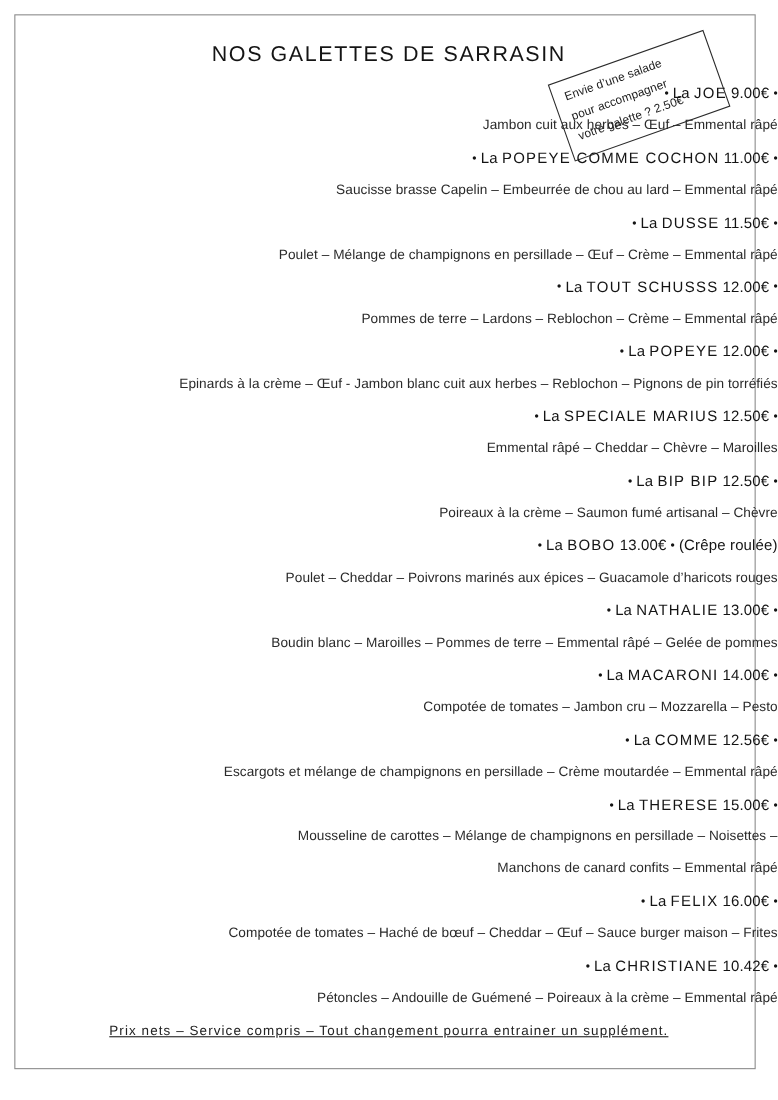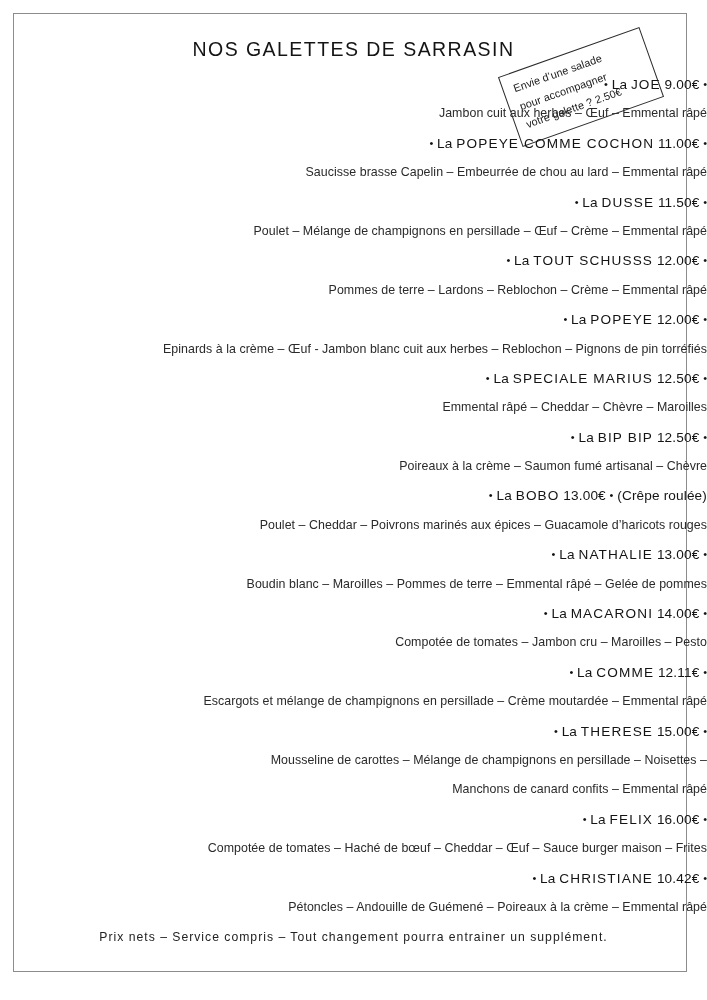--- a/index.html
+++ b/index.html
@@ -114,20 +114,21 @@
   #menu-footer {
     position: absolute;
     left: 0;
     top: 930px;
     width: 707px;
     text-align: center;
     font-size: 12.2px;
     letter-spacing: 1.0px;
     color: #222222;
     white-space: nowrap;
+    text-decoration: underline;
   }
 </style>
 </head>
 <body>
 
 <div id="page-frame"></div>
 
 <div id="menu-root">
 
   <div id="menu-title">NOS GALETTES DE SARRASIN</div>
@@ -151,22 +152,22 @@
       <div class="menu-row row-desc">Epinards à la crème – Œuf - Jambon blanc cuit aux herbes – Reblochon – Pignons de pin torréfiés</div>
       <div class="menu-row row-name"><span class="bullet">•</span> <span class="la">La</span> <span class="nm">SPECIALE MARIUS</span> <span class="price">12.50€</span> <span class="bullet">•</span></div>
       <div class="menu-row row-desc">Emmental râpé – Cheddar – Chèvre – Maroilles</div>
       <div class="menu-row row-name"><span class="bullet">•</span> <span class="la">La</span> <span class="nm">BIP BIP</span> <span class="price">12.50€</span> <span class="bullet">•</span></div>
       <div class="menu-row row-desc">Poireaux à la crème – Saumon fumé artisanal – Chèvre</div>
       <div class="menu-row row-name"><span class="bullet">•</span> <span class="la">La</span> <span class="nm">BOBO</span> <span class="price">13.00€</span> <span class="bullet">•</span> <span class="note">(Crêpe roulée)</span></div>
       <div class="menu-row row-desc">Poulet – Cheddar – Poivrons marinés aux épices – Guacamole d’haricots rouges</div>
       <div class="menu-row row-name"><span class="bullet">•</span> <span class="la">La</span> <span class="nm">NATHALIE</span> <span class="price">13.00€</span> <span class="bullet">•</span></div>
       <div class="menu-row row-desc">Boudin blanc – Maroilles – Pommes de terre – Emmental râpé – Gelée de pommes</div>
       <div class="menu-row row-name"><span class="bullet">•</span> <span class="la">La</span> <span class="nm">MACARONI</span> <span class="price">14.00€</span> <span class="bullet">•</span></div>
-      <div class="menu-row row-desc">Compotée de tomates – Jambon cru – Maroilles – Pesto</div>
-      <div class="menu-row row-name"><span class="bullet">•</span> <span class="la">La</span> <span class="nm">COMME</span> <span class="price">12.11€</span> <span class="bullet">•</span></div>
+      <div class="menu-row row-desc">Compotée de tomates – Jambon cru – Mozzarella – Pesto</div>
+      <div class="menu-row row-name"><span class="bullet">•</span> <span class="la">La</span> <span class="nm">COMME</span> <span class="price">12.56€</span> <span class="bullet">•</span></div>
       <div class="menu-row row-desc">Escargots et mélange de champignons en persillade – Crème moutardée – Emmental râpé</div>
       <div class="menu-row row-name"><span class="bullet">•</span> <span class="la">La</span> <span class="nm">THERESE</span> <span class="price">15.00€</span> <span class="bullet">•</span></div>
       <div class="menu-row row-desc">Mousseline de carottes – Mélange de champignons en persillade – Noisettes –</div>
       <div class="menu-row row-desc">Manchons de canard confits – Emmental râpé</div>
       <div class="menu-row row-name"><span class="bullet">•</span> <span class="la">La</span> <span class="nm">FELIX</span> <span class="price">16.00€</span> <span class="bullet">•</span></div>
       <div class="menu-row row-desc">Compotée de tomates – Haché de bœuf – Cheddar – Œuf – Sauce burger maison – Frites</div>
       <div class="menu-row row-name"><span class="bullet">•</span> <span class="la">La</span> <span class="nm">CHRISTIANE</span> <span class="price">10.42€</span> <span class="bullet">•</span></div>
       <div class="menu-row row-desc">Pétoncles – Andouille de Guémené – Poireaux à la crème – Emmental râpé</div>
     </div>
 

